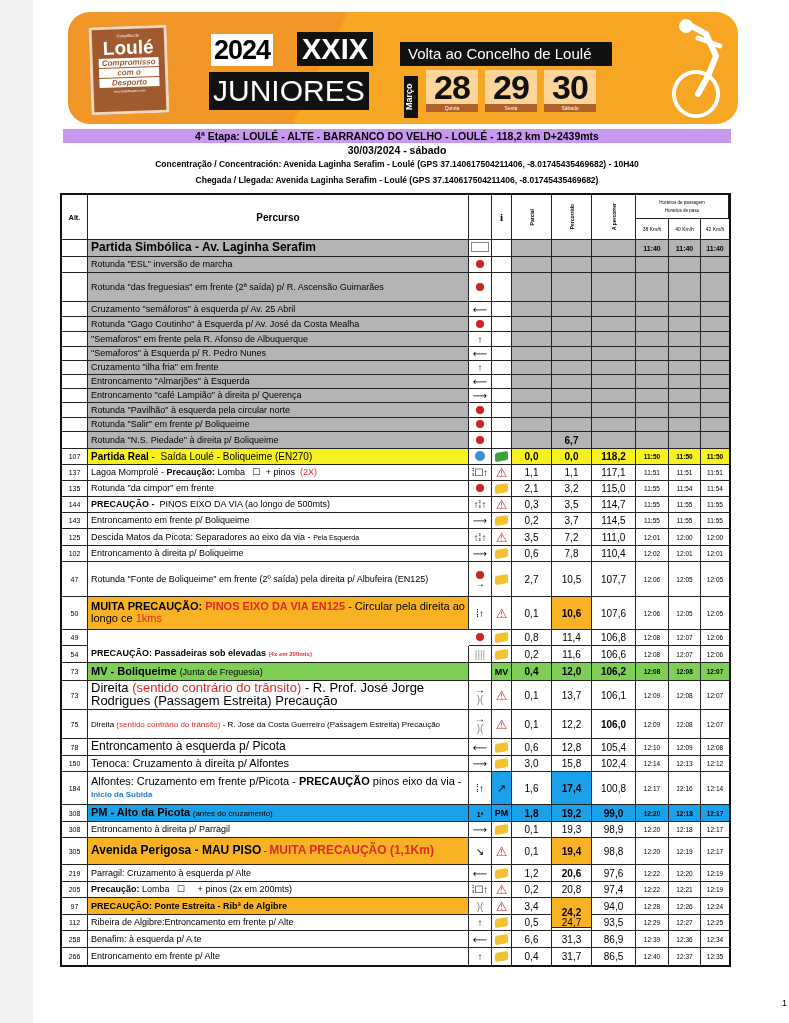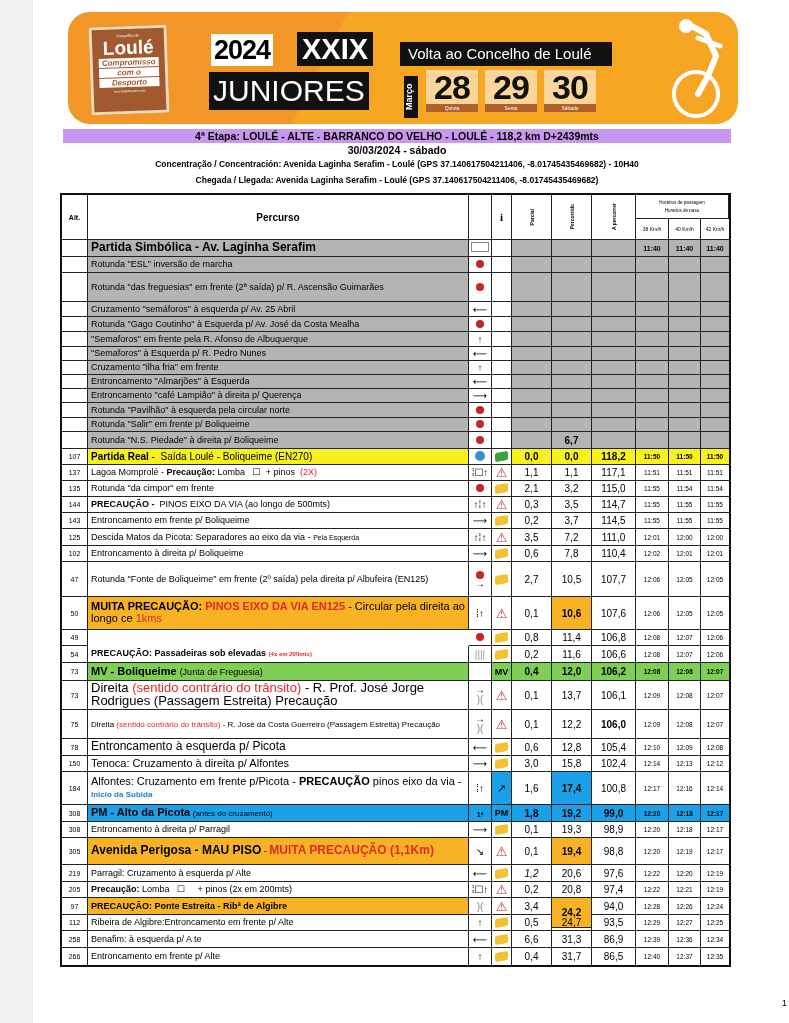--- a/index.html
+++ b/index.html
@@ -1085,25 +1085,25 @@
     </div>
     <div class="cell txt" style="left: 26px; top: 670px; width: 381px; height: 17px; background: rgb(255, 255, 255);">
       <span style="display:block">Parragil: Cruzamento à esquerda p/ Alte</span>
     </div>
     <div class="cell ico" style="left: 407px; top: 670px; width: 23px; height: 17px;">
       <span>⟵</span>
     </div>
     <div class="cell ico" style="left: 430px; top: 670px; width: 20px; height: 17px;">
       <span class="flag"></span>
     </div>
-    <div class="cell num" style="left: 450px; top: 670px; width: 40px; height: 17px; font-style: italic;">
+    <div class="cell num" style="left: 450px; top: 670px; width: 40px; height: 17px;">
       <span style="font-weight:normal">1,2</span>
     </div>
     <div class="cell num" style="left: 490px; top: 670px; width: 40px; height: 17px;">
-      <span style="font-weight:normal">20,6</span>
+      <span style="font-weight:bold">20,6</span>
     </div>
     <div class="cell num" style="left: 530px; top: 670px; width: 44px; height: 17px;">
       <span style="font-weight:normal">97,6</span>
     </div>
     <div class="cell tm" style="left: 574px; top: 670px; width: 33px; height: 17px;">
       <span style="font-weight:normal;">12:22</span>
     </div>
     <div class="cell tm" style="left: 607px; top: 670px; width: 32px; height: 17px;">
       <span style="font-weight:normal;">12:20</span>
     </div>

